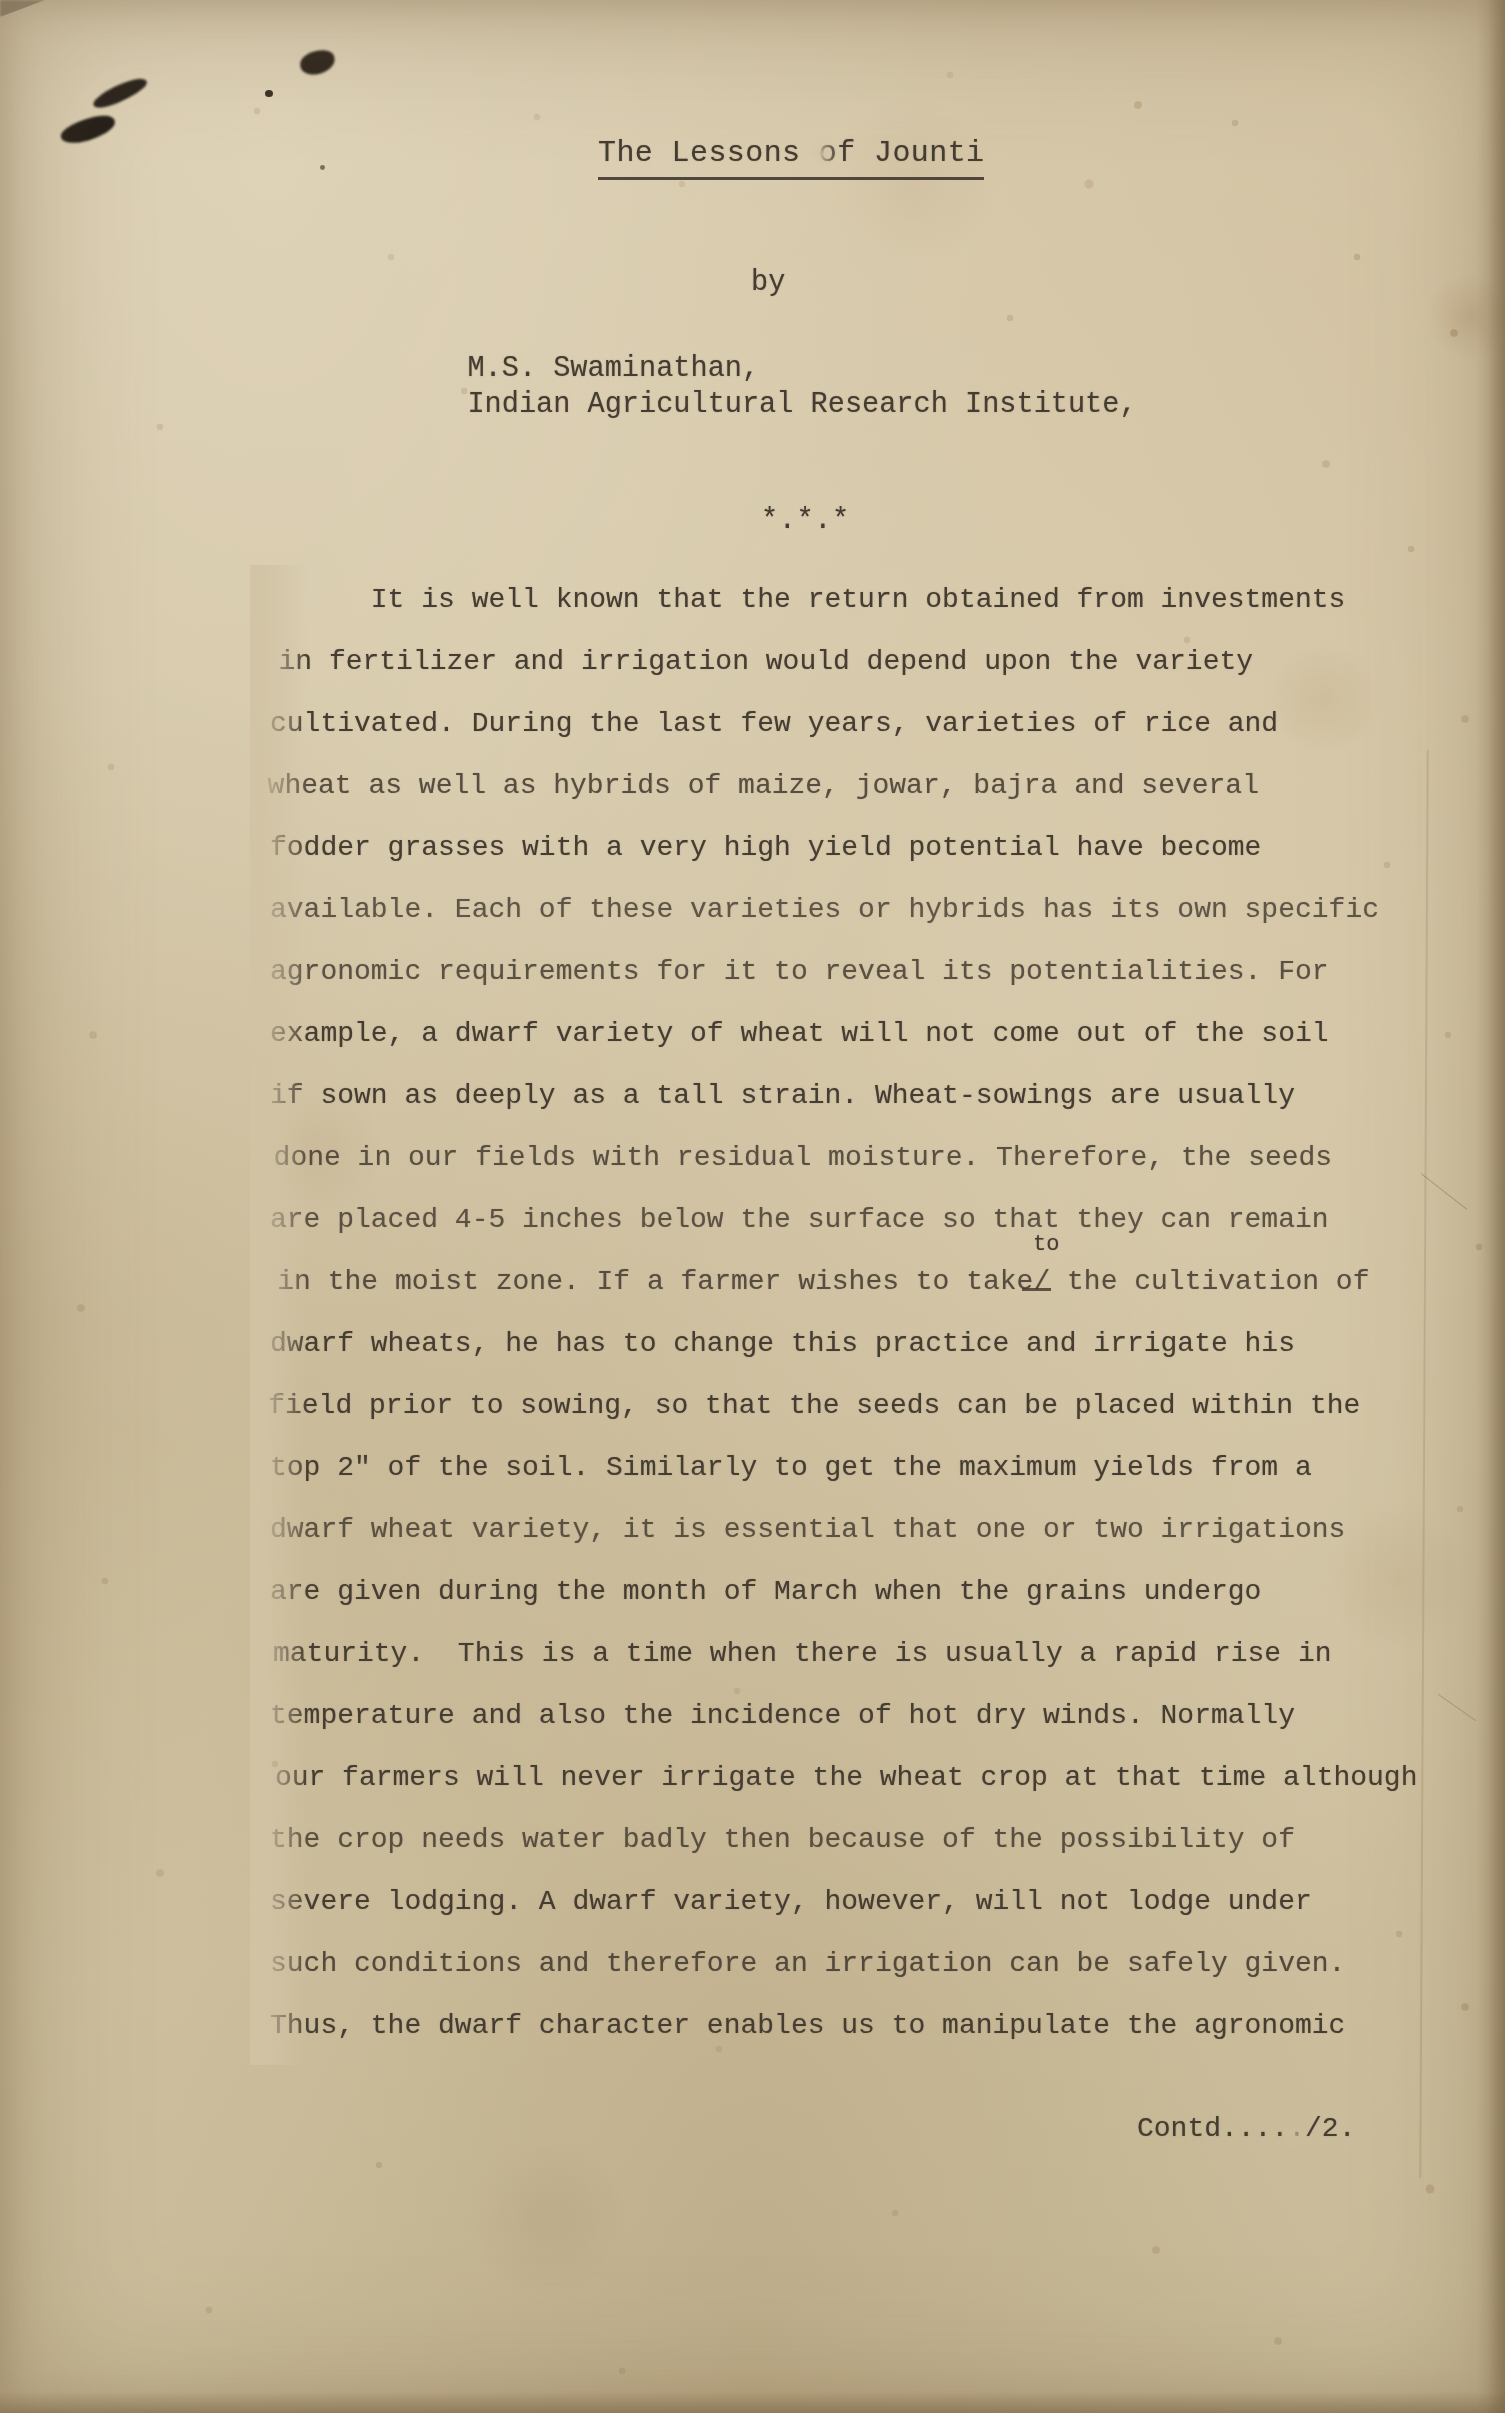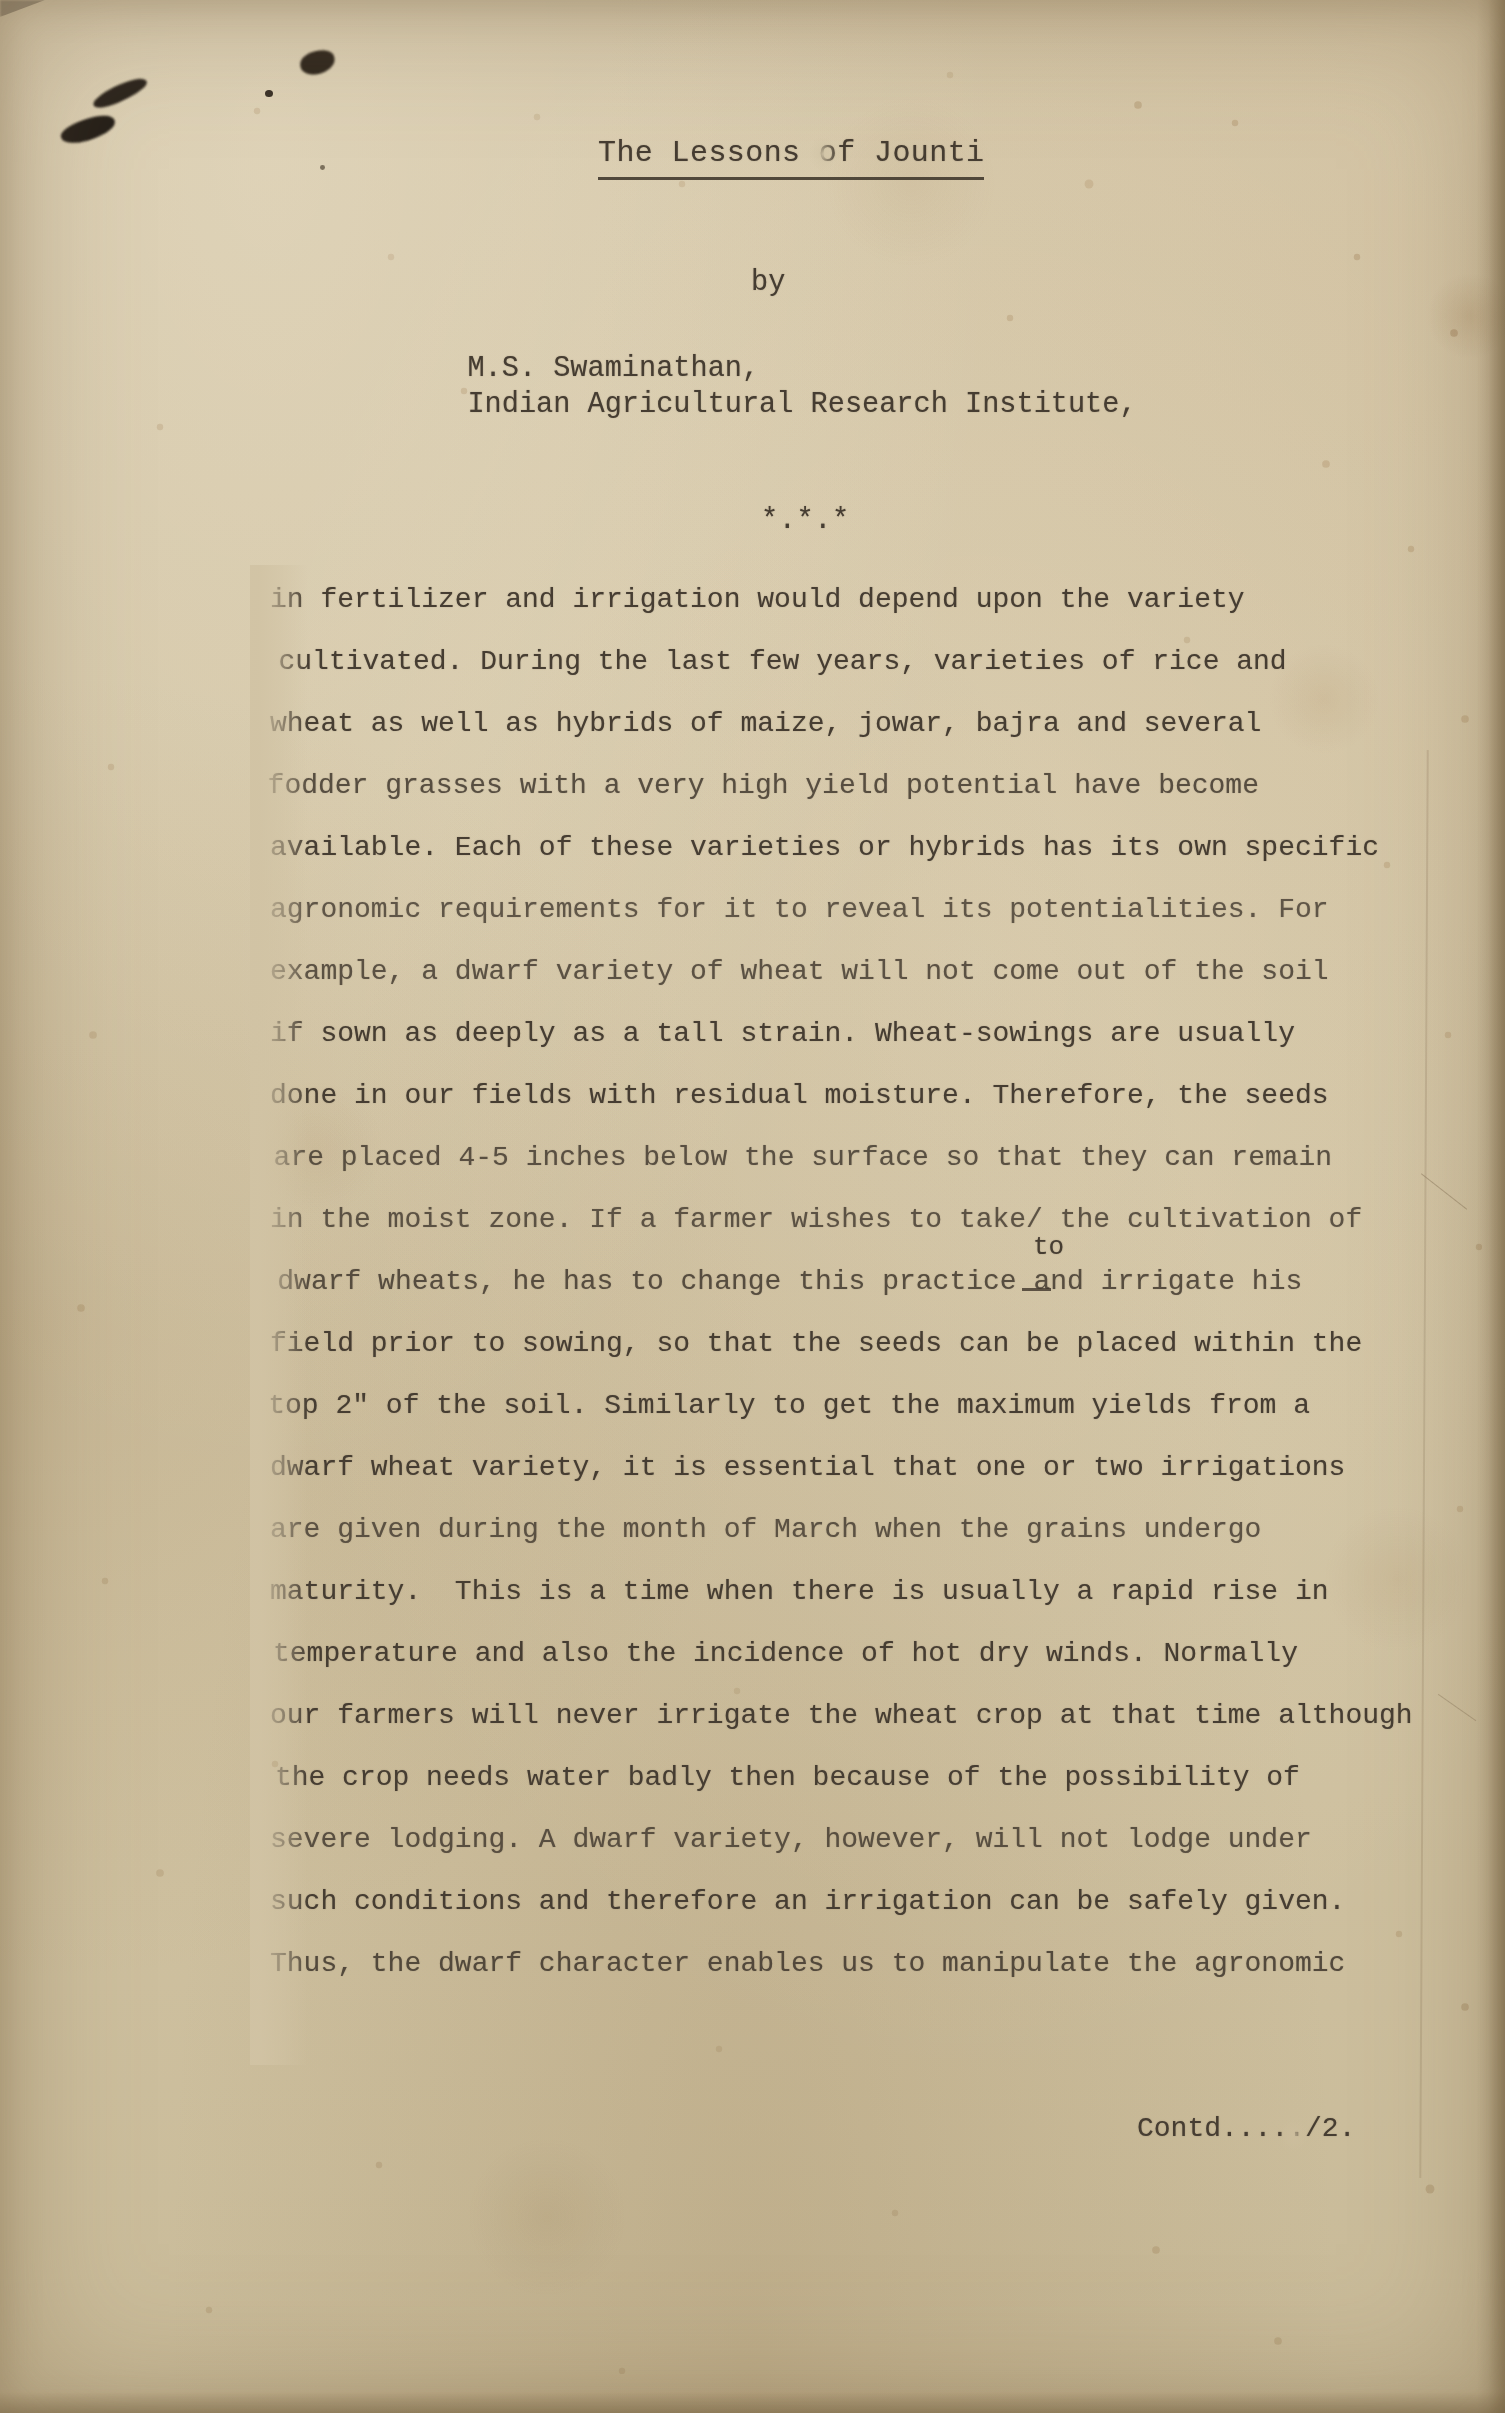--- a/index.html
+++ b/index.html
@@ -60,21 +60,21 @@
   .line:nth-child(10){margin-left:3.6px;opacity:.86}
   .line:nth-child(11){opacity:.84}
   .line:nth-child(12){margin-left:7.3px;opacity:.88}
   .line:nth-child(14){margin-left:-1.8px}
   .line:nth-child(16){opacity:.84}
   .line:nth-child(18){margin-left:3px}
   .line:nth-child(20){margin-left:4.9px}
   .line:nth-child(21){opacity:.86}
   .line:nth-child(23){opacity:.9}
 
-  .insert-above{position:absolute;left:1033px;top:1232px;font-size:26px;}
+  .insert-above{position:absolute;left:1033px;top:1232px;font-size:22px;}
   .caret-underline{position:absolute;left:1022px;top:1288px;width:29px;height:3px;
     background:rgba(62,53,42,0.8);filter:blur(0.4px);}
 
   .footer-contd{position:absolute;left:1137px;top:2113px;font-size:28px;}
 
   
   .left-fade{position:absolute;left:250px;top:565px;width:58px;height:1500px;pointer-events:none;
     background:linear-gradient(to right, rgba(209,195,164,0.92) 15%, rgba(209,195,164,0.55) 55%, rgba(209,195,164,0));}
   .title-fade{position:absolute;left:809px;top:136px;width:28px;height:36px;pointer-events:none;
     background:radial-gradient(ellipse closest-side, rgba(211,198,168,0.92), rgba(211,198,168,0));}
@@ -143,20 +143,21 @@
   <div class="byline tw">by</div>
 
   <div class="author">
     <div class="tw">M.S. Swaminathan,</div>
     <div class="tw">Indian Agricultural Research Institute,</div>
   </div>
 
   <div class="separator tw">*.*.*</div>
 
   <div class="body-block">
+    <div class="line">      It is well known that the return obtained from investments</div>
     <div class="line">in fertilizer and irrigation would depend upon the variety</div>
     <div class="line">cultivated. During the last few years, varieties of rice and</div>
     <div class="line">wheat as well as hybrids of maize, jowar, bajra and several</div>
     <div class="line">fodder grasses with a very high yield potential have become</div>
     <div class="line">available. Each of these varieties or hybrids has its own specific</div>
     <div class="line">agronomic requirements for it to reveal its potentialities. For</div>
     <div class="line">example, a dwarf variety of wheat will not come out of the soil</div>
     <div class="line">if sown as deeply as a tall strain. Wheat-sowings are usually</div>
     <div class="line">done in our fields with residual moisture. Therefore, the seeds</div>
     <div class="line">are placed 4-5 inches below the surface so that they can remain</div>

